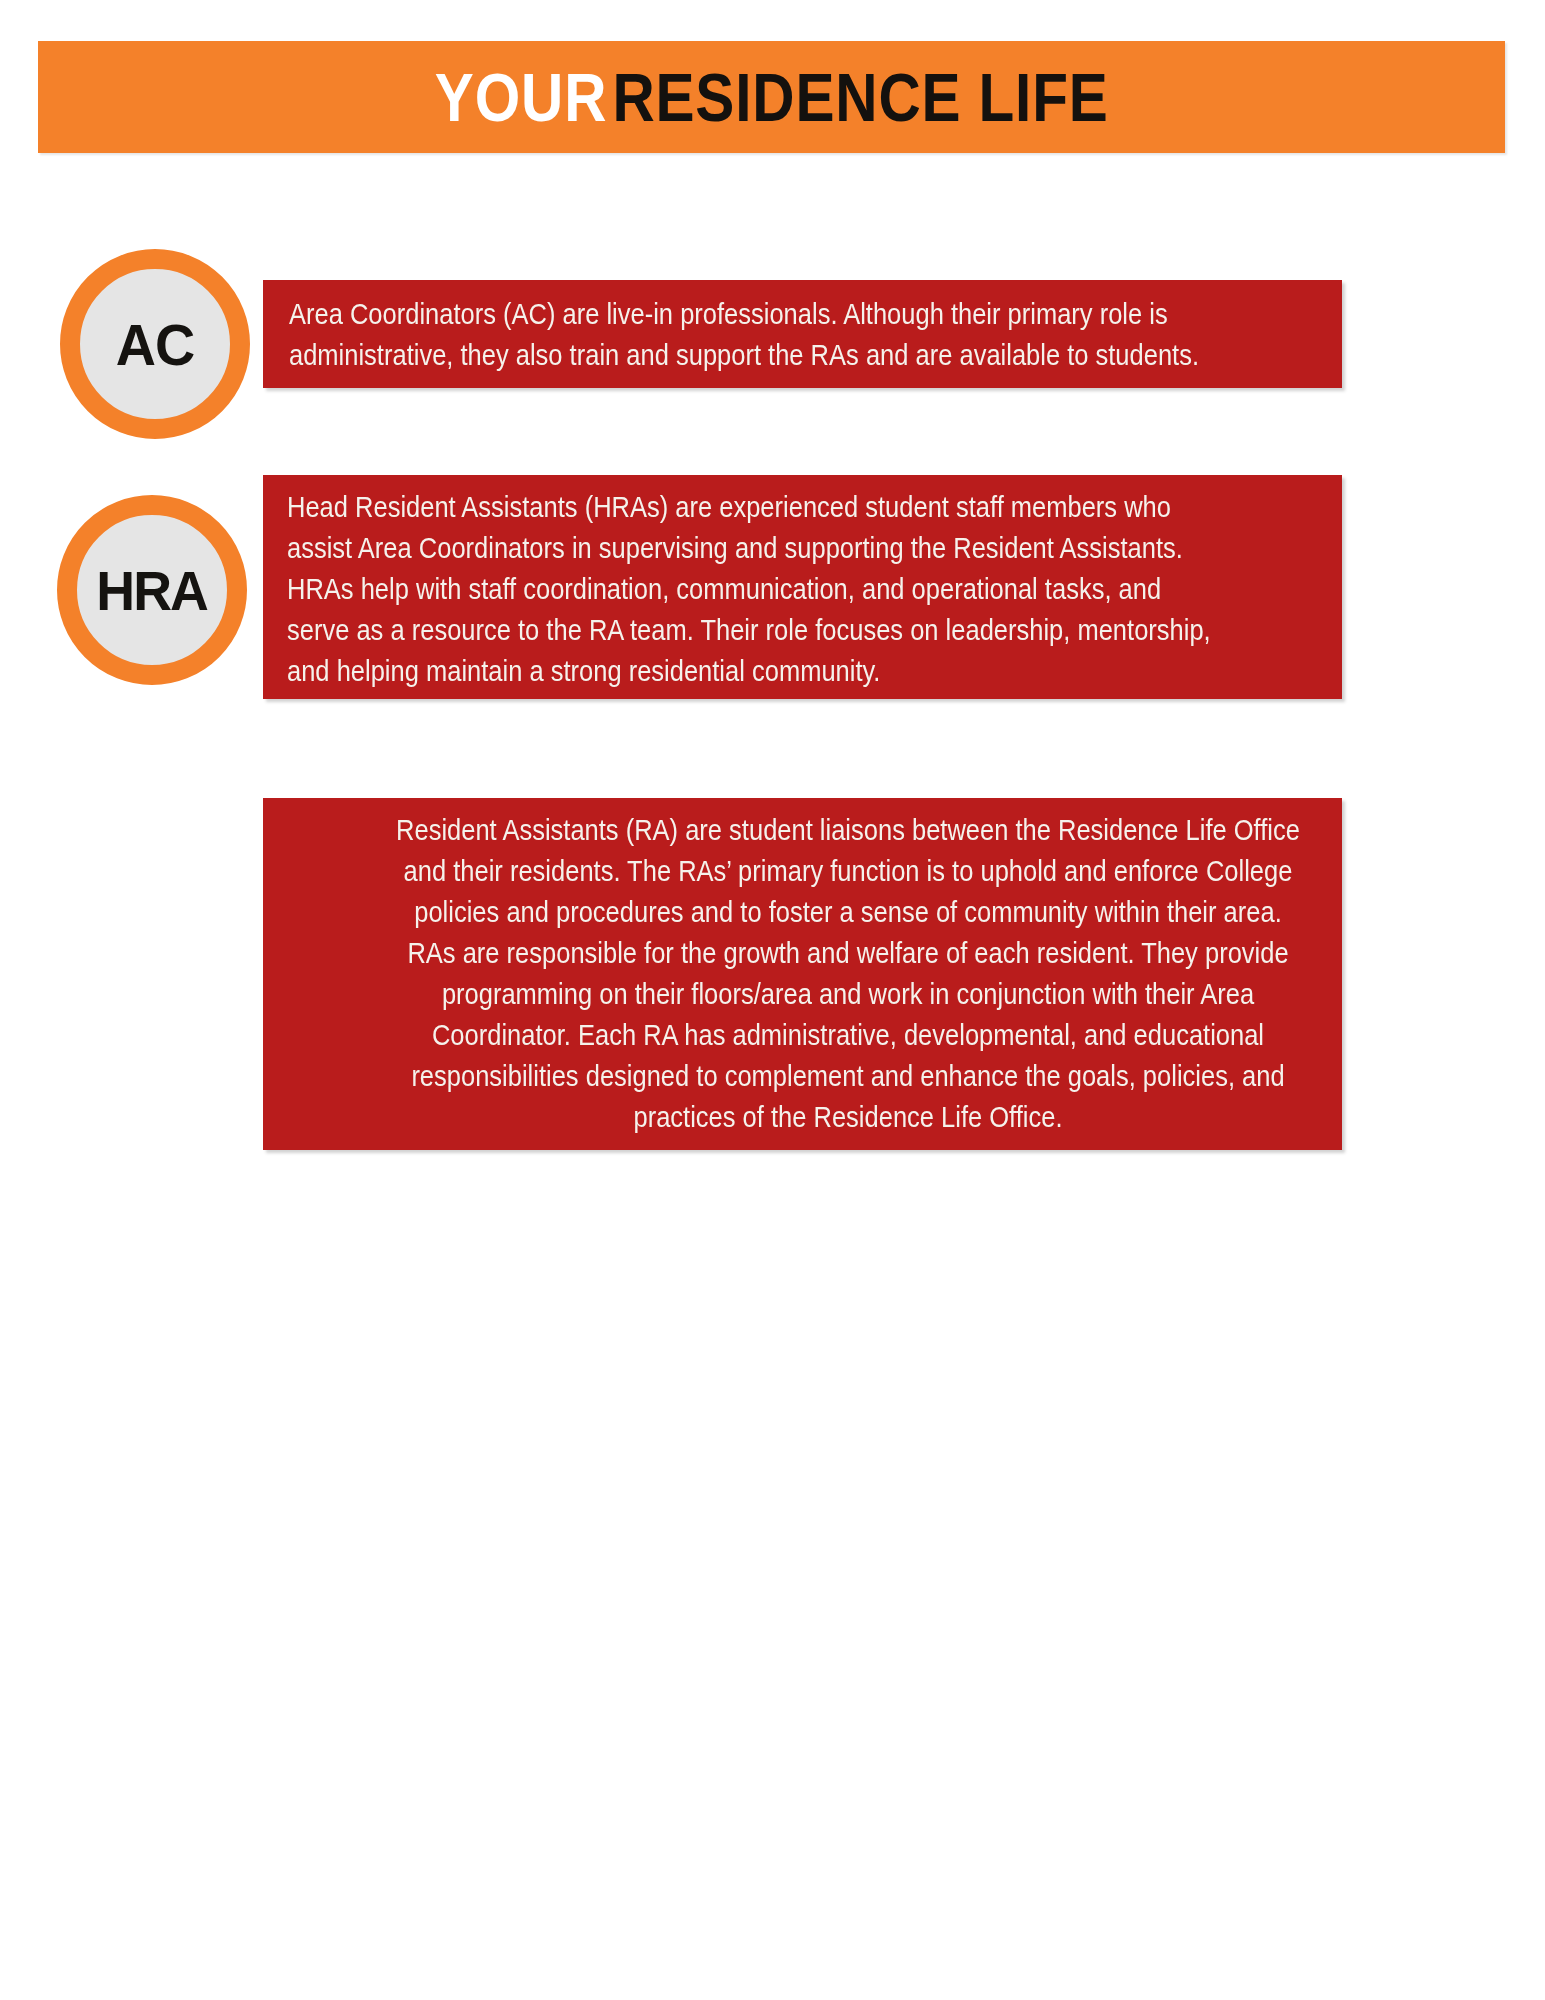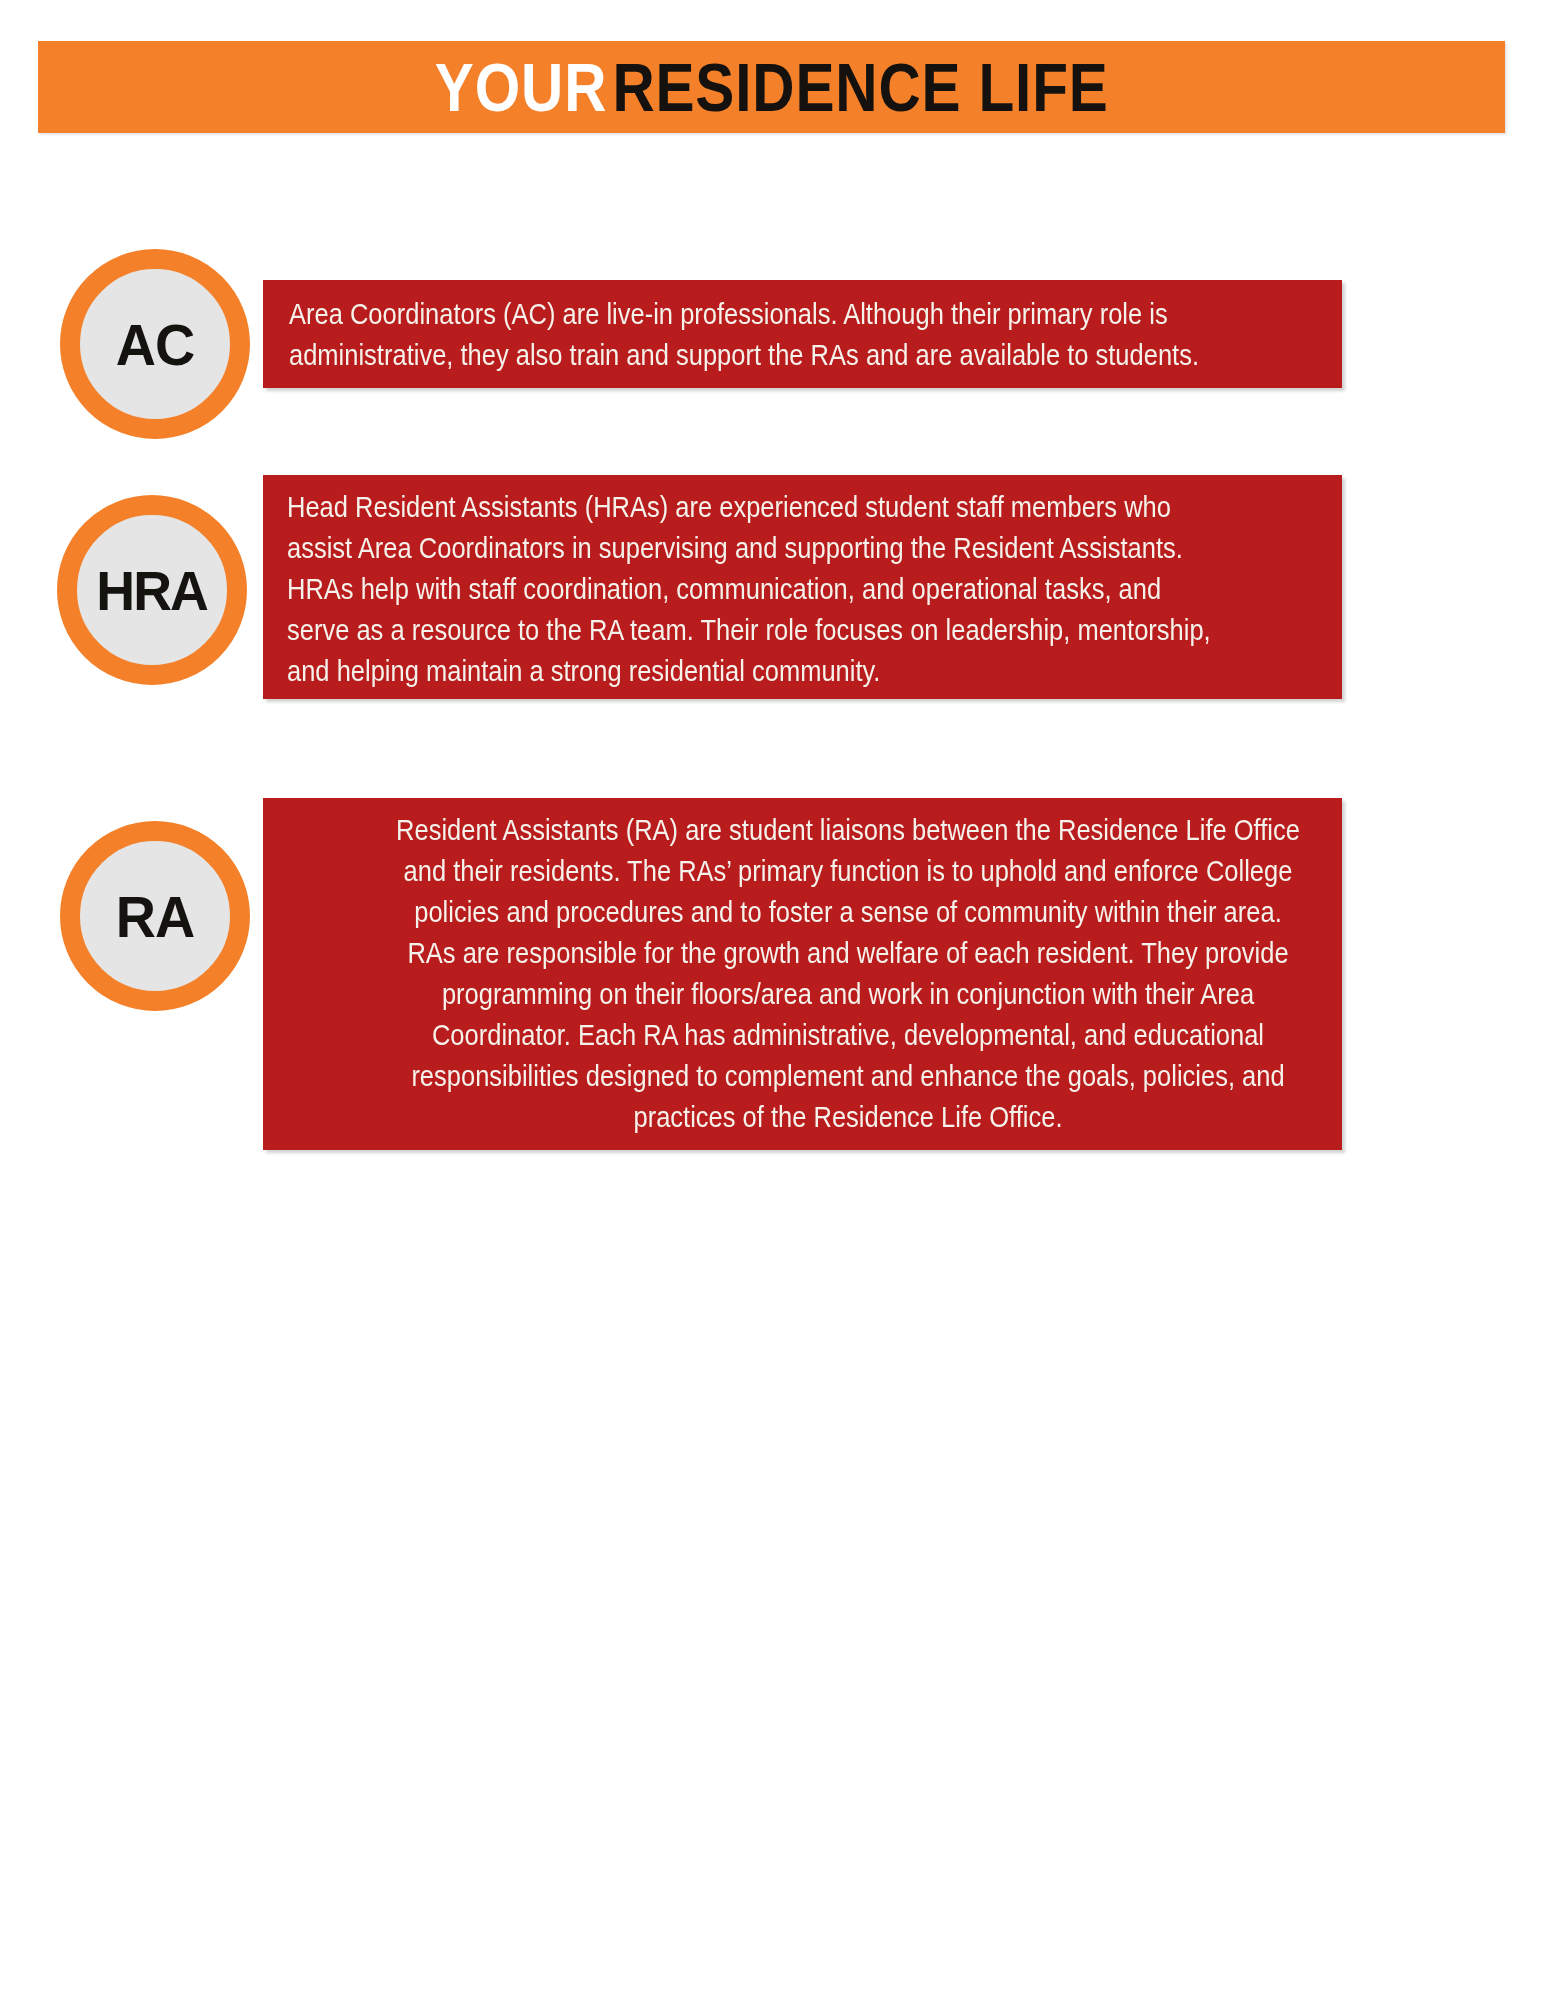--- a/index.html
+++ b/index.html
@@ -9,21 +9,21 @@
     height: 2000px;
     background: #ffffff;
     overflow: hidden;
     font-family: "Liberation Sans", sans-serif;
   }
 
   
   .banner {
     position: absolute;
     left: 38px; top: 41px;
-    width: 1467px; height: 92px;
+    width: 1467px; height: 112px;
     background: #F4812A;
     display: flex;
     align-items: center;
     justify-content: center;
     box-shadow: 2px 2px 2px rgba(0,0,0,0.10);
   }
   .banner-title {
     font-weight: bold;
     font-size: 68px;
     letter-spacing: 1px;
@@ -103,23 +103,20 @@
     <span class="badge-label">HRA</span>
   </div>
   <div class="textbox box-hra">
     <div class="boxtext">Head Resident Assistants (HRAs) are experienced student staff members who
 assist Area Coordinators in supervising and supporting the Resident Assistants.
 HRAs help with staff coordination, communication, and operational tasks, and
 serve as a resource to the RA team. Their role focuses on leadership, mentorship,
 and helping maintain a strong residential community.</div>
   </div>
 
-  <div class="badge badge-ra">
-    <span class="badge-label">RA</span>
-  </div>
   <div class="textbox box-ra">
     <div class="boxtext">Resident Assistants (RA) are student liaisons between the Residence Life Office
 and their residents. The RAs’ primary function is to uphold and enforce College
 policies and procedures and to foster a sense of community within their area.
 RAs are responsible for the growth and welfare of each resident. They provide
 programming on their floors/area and work in conjunction with their Area
 Coordinator. Each RA has administrative, developmental, and educational
 responsibilities designed to complement and enhance the goals, policies, and
 practices of the Residence Life Office.</div>
   </div>

